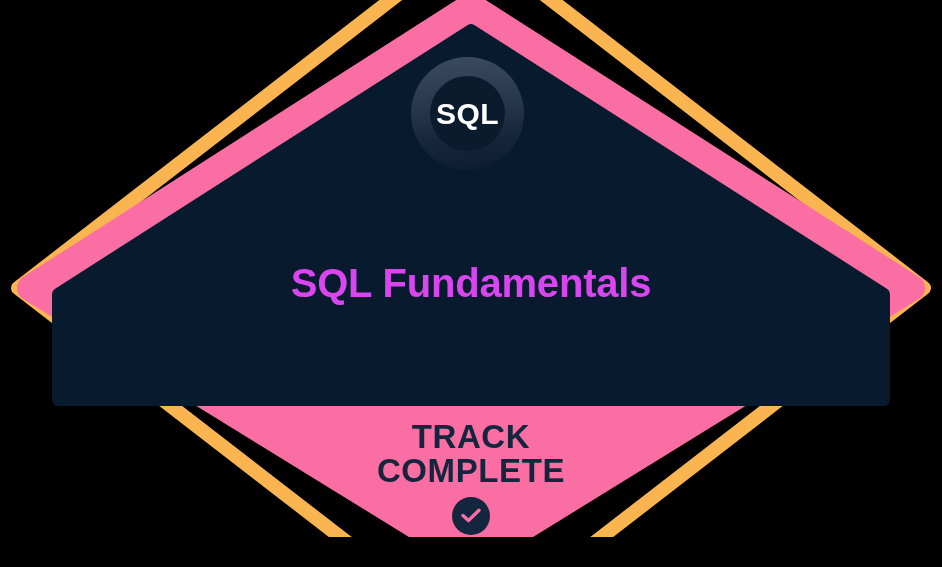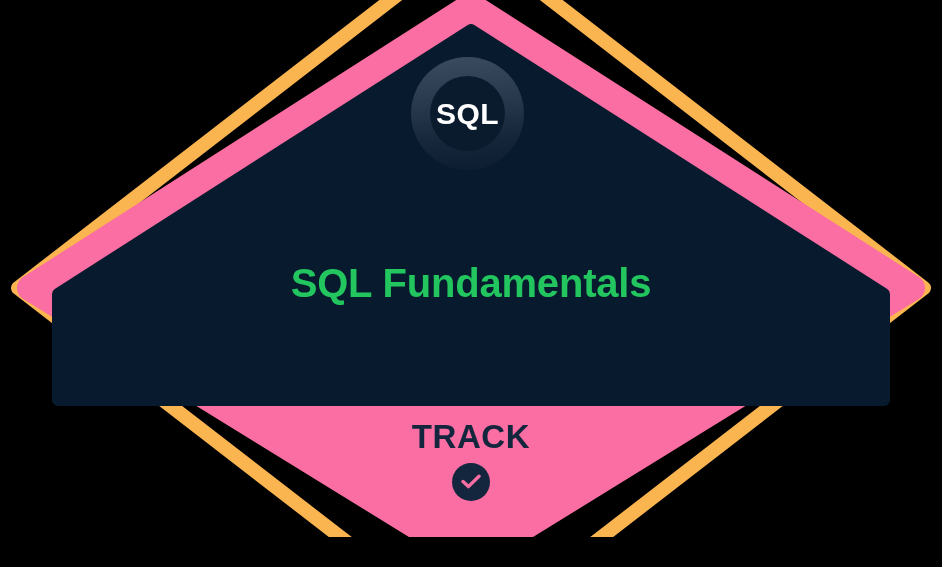--- a/index.html
+++ b/index.html
@@ -84,21 +84,21 @@
     line-height: 1;
   }
 
   
   #track-title {
     position: absolute;
     left: 0;
     top: 258px;
     width: 942px;
     text-align: center;
-    color: #22c55e;
+    color: #d946ef;
     font-size: 40px;
     font-weight: bold;
     letter-spacing: -0.2px;
     line-height: 50px;
     white-space: nowrap;
   }
 
   
   #status-block {
     position: absolute;
@@ -155,20 +155,21 @@
       <div class="emblem-ring"></div>
       <div class="emblem-core"></div>
       <div class="emblem-text">SQL</div>
     </div>
 
     <div id="track-title">SQL Fundamentals</div>
 
     <div id="status-block">
       <div id="status-text">
         <span class="status-line">TRACK</span>
+        <span class="status-line">COMPLETE</span>
       </div>
       <span id="status-check">
         <svg width="20" height="18" viewBox="0 0 20 18" aria-hidden="true">
           <path d="M2 8.6 L7.4 13.6 L18 3.2" fill="none" stroke="#fb6ea3" stroke-width="3.4" stroke-linecap="round" stroke-linejoin="round"></path>
         </svg>
       </span>
     </div>
 
   </div>
 </div>

